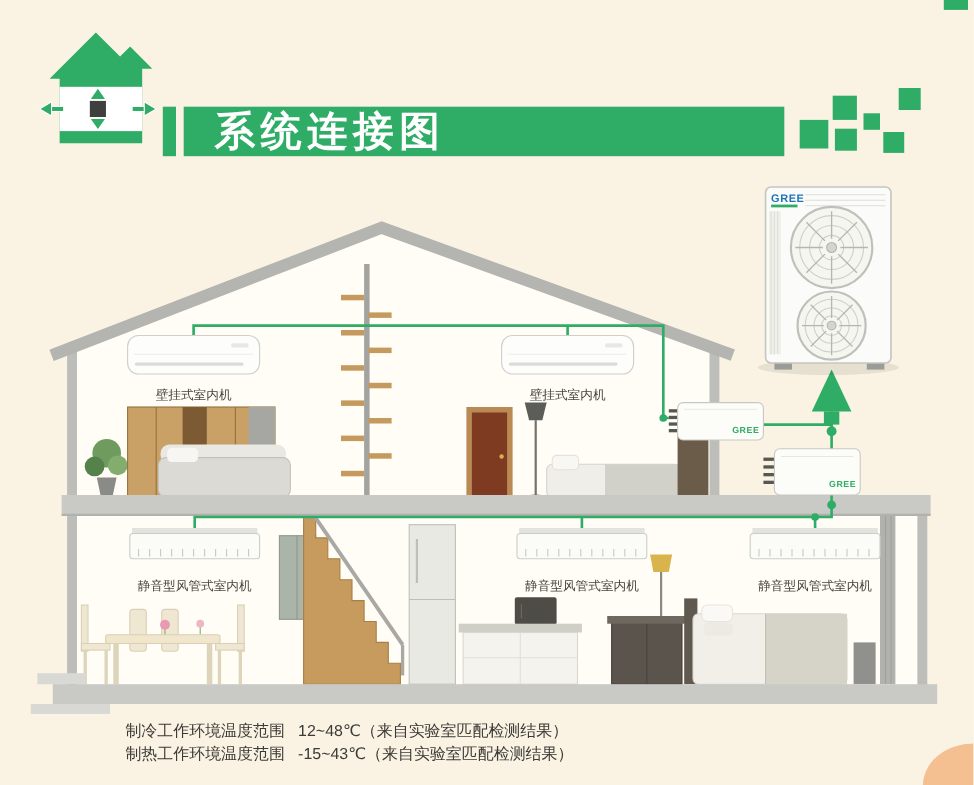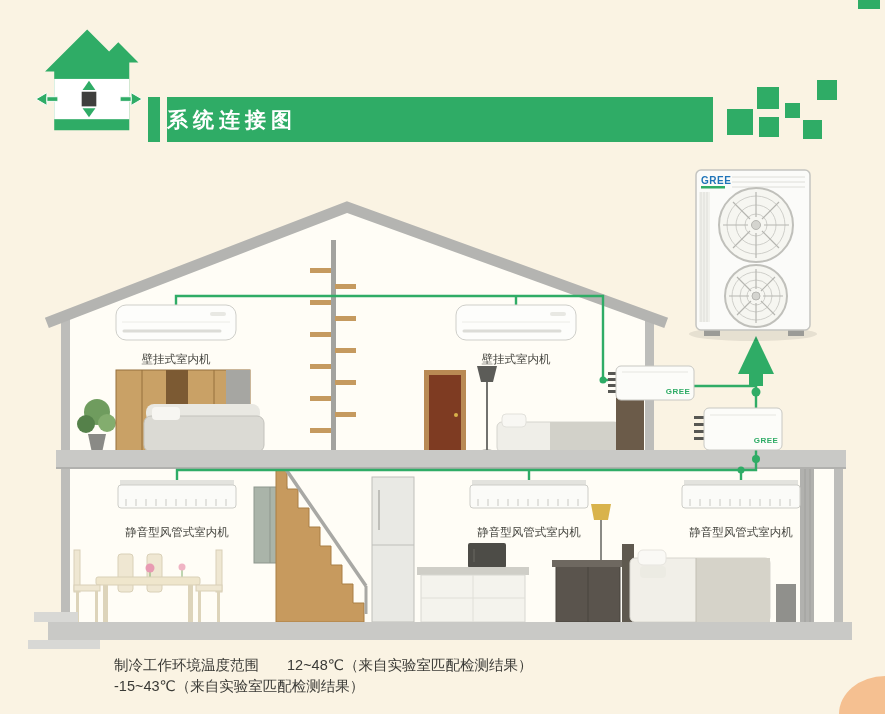--- a/index.html
+++ b/index.html
@@ -2,37 +2,37 @@
 <html><head>
 <meta charset="utf-8">
 <style>
   html,body{margin:0;padding:0;}
   .page{position:relative;width:885px;height:714px;background:#faf3e3;overflow:hidden;
         font-family:"Liberation Sans","DejaVu Sans",sans-serif;}
   
   .logo{position:absolute;left:30px;top:24px;width:118px;height:108px;}
   .banner-tab{position:absolute;left:148px;top:97px;width:12px;height:45px;background:#2fac66;}
   .banner{position:absolute;left:167px;top:97px;width:546px;height:45px;background:#2fac66;display:flex;align-items:center;}
-  .banner h1{margin:0;padding-left:0;font-size:21px;letter-spacing:5px;color:#ffffff;font-weight:bold;}
+  .banner h1{margin:0;padding-left:28px;font-size:37px;letter-spacing:5px;color:#ffffff;font-weight:bold;}
   .px{position:absolute;background:#2fac66;}
   .p0{left:858px;top:0;width:22px;height:9px;}
   .p1{left:727px;top:109px;width:26px;height:26px;}
   .p2{left:757px;top:87px;width:22px;height:22px;}
   .p3{left:759px;top:117px;width:20px;height:20px;}
   .p4{left:785px;top:103px;width:15px;height:15px;}
   .p5{left:803px;top:120px;width:19px;height:19px;}
   .p6{left:817px;top:80px;width:20px;height:20px;}
   
   .scene{position:absolute;left:0;top:0;width:885px;height:714px;}
   .lbl{font-size:11.5px;fill:#45453f;}
   .brand-green{font-size:8px;fill:#2fac66;font-weight:bold;letter-spacing:.5px;}
   .brand-blue{font-size:10px;fill:#1f74b8;font-weight:bold;letter-spacing:.5px;}
   
   .footer{position:absolute;left:114px;top:655px;font-size:14.5px;color:#3a3a36;font-weight:500;}
-  .frow{display:flex;gap:28px;line-height:21px;}
+  .frow{display:flex;gap:12px;line-height:21px;}
   .corner{position:absolute;right:0;bottom:0;width:46px;height:38px;background:#f5c091;border-top-left-radius:100%;}
 </style>
 </head>
 <body>
 
 <div class="page">
 
   <div class="logo">
     <svg viewBox="0 0 128 118" width="118" height="108">
       <polygon points="16,52 62,6 86,30 96,20 118,42 108,42 108,116 26,116 26,52" fill="#2fac66"></polygon>
@@ -295,18 +295,19 @@
       </g>
     </g>
   </svg>
 
   <div class="footer">
     <div class="frow">
       <span>制冷工作环境温度范围</span>
       <span>12~48℃（来自实验室匹配检测结果）</span>
     </div>
     <div class="frow">
+      <span>制热工作环境温度范围</span>
       <span>-15~43℃（来自实验室匹配检测结果）</span>
     </div>
   </div>
 
   <div class="corner"></div>
 </div>
 
 </body></html>

